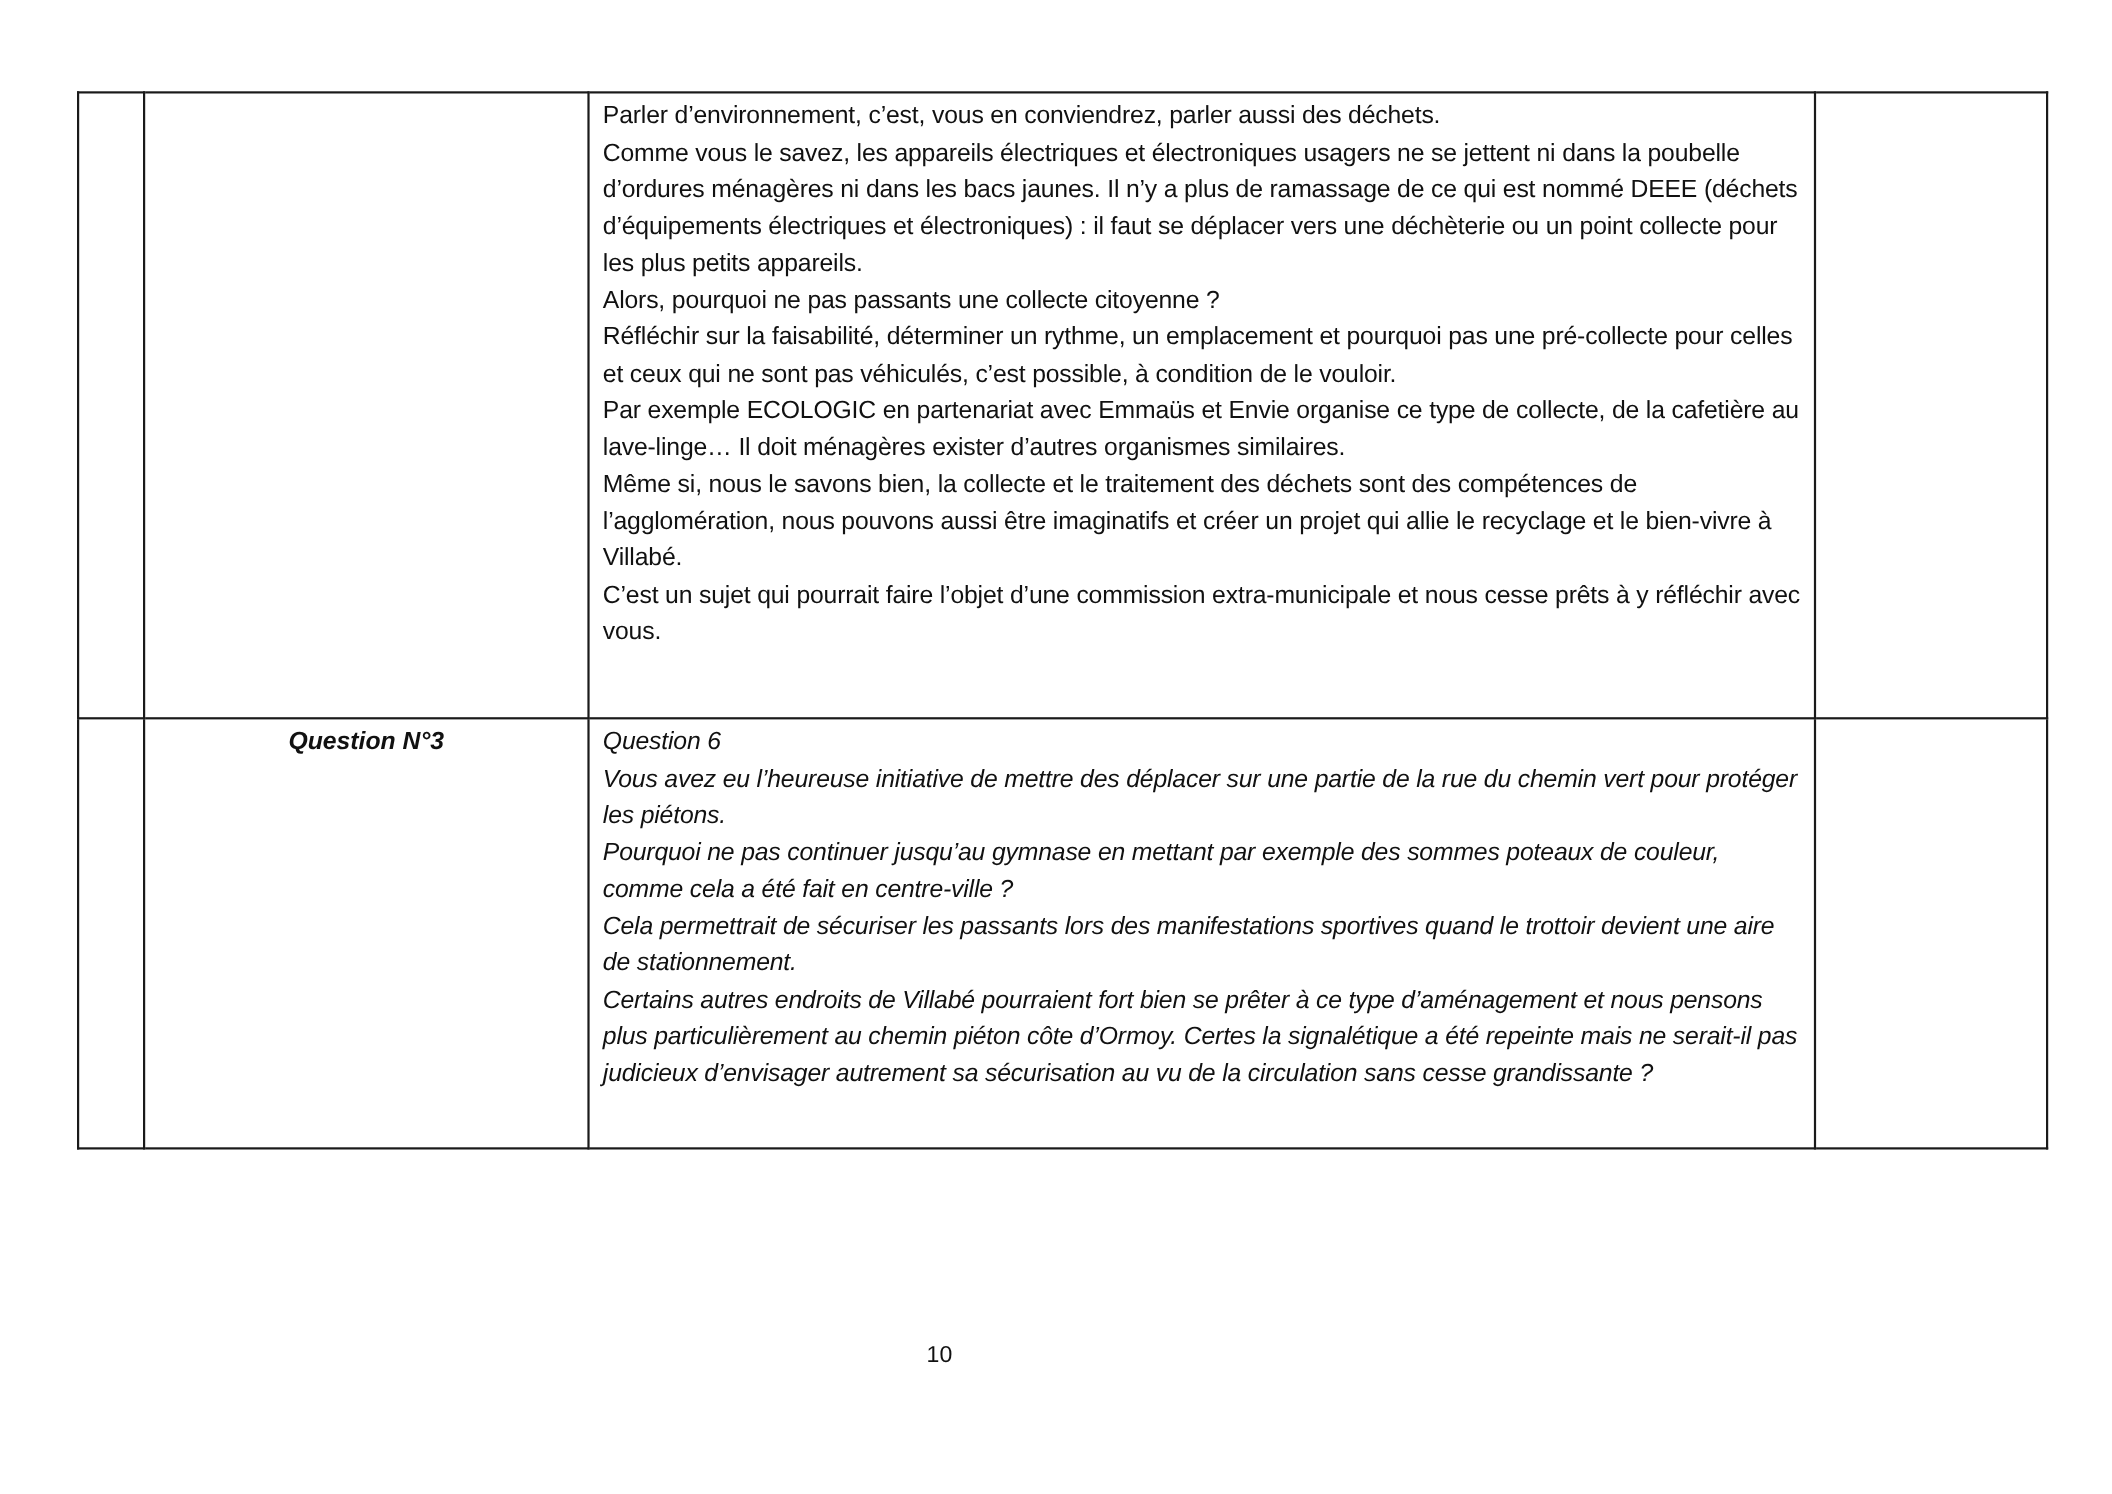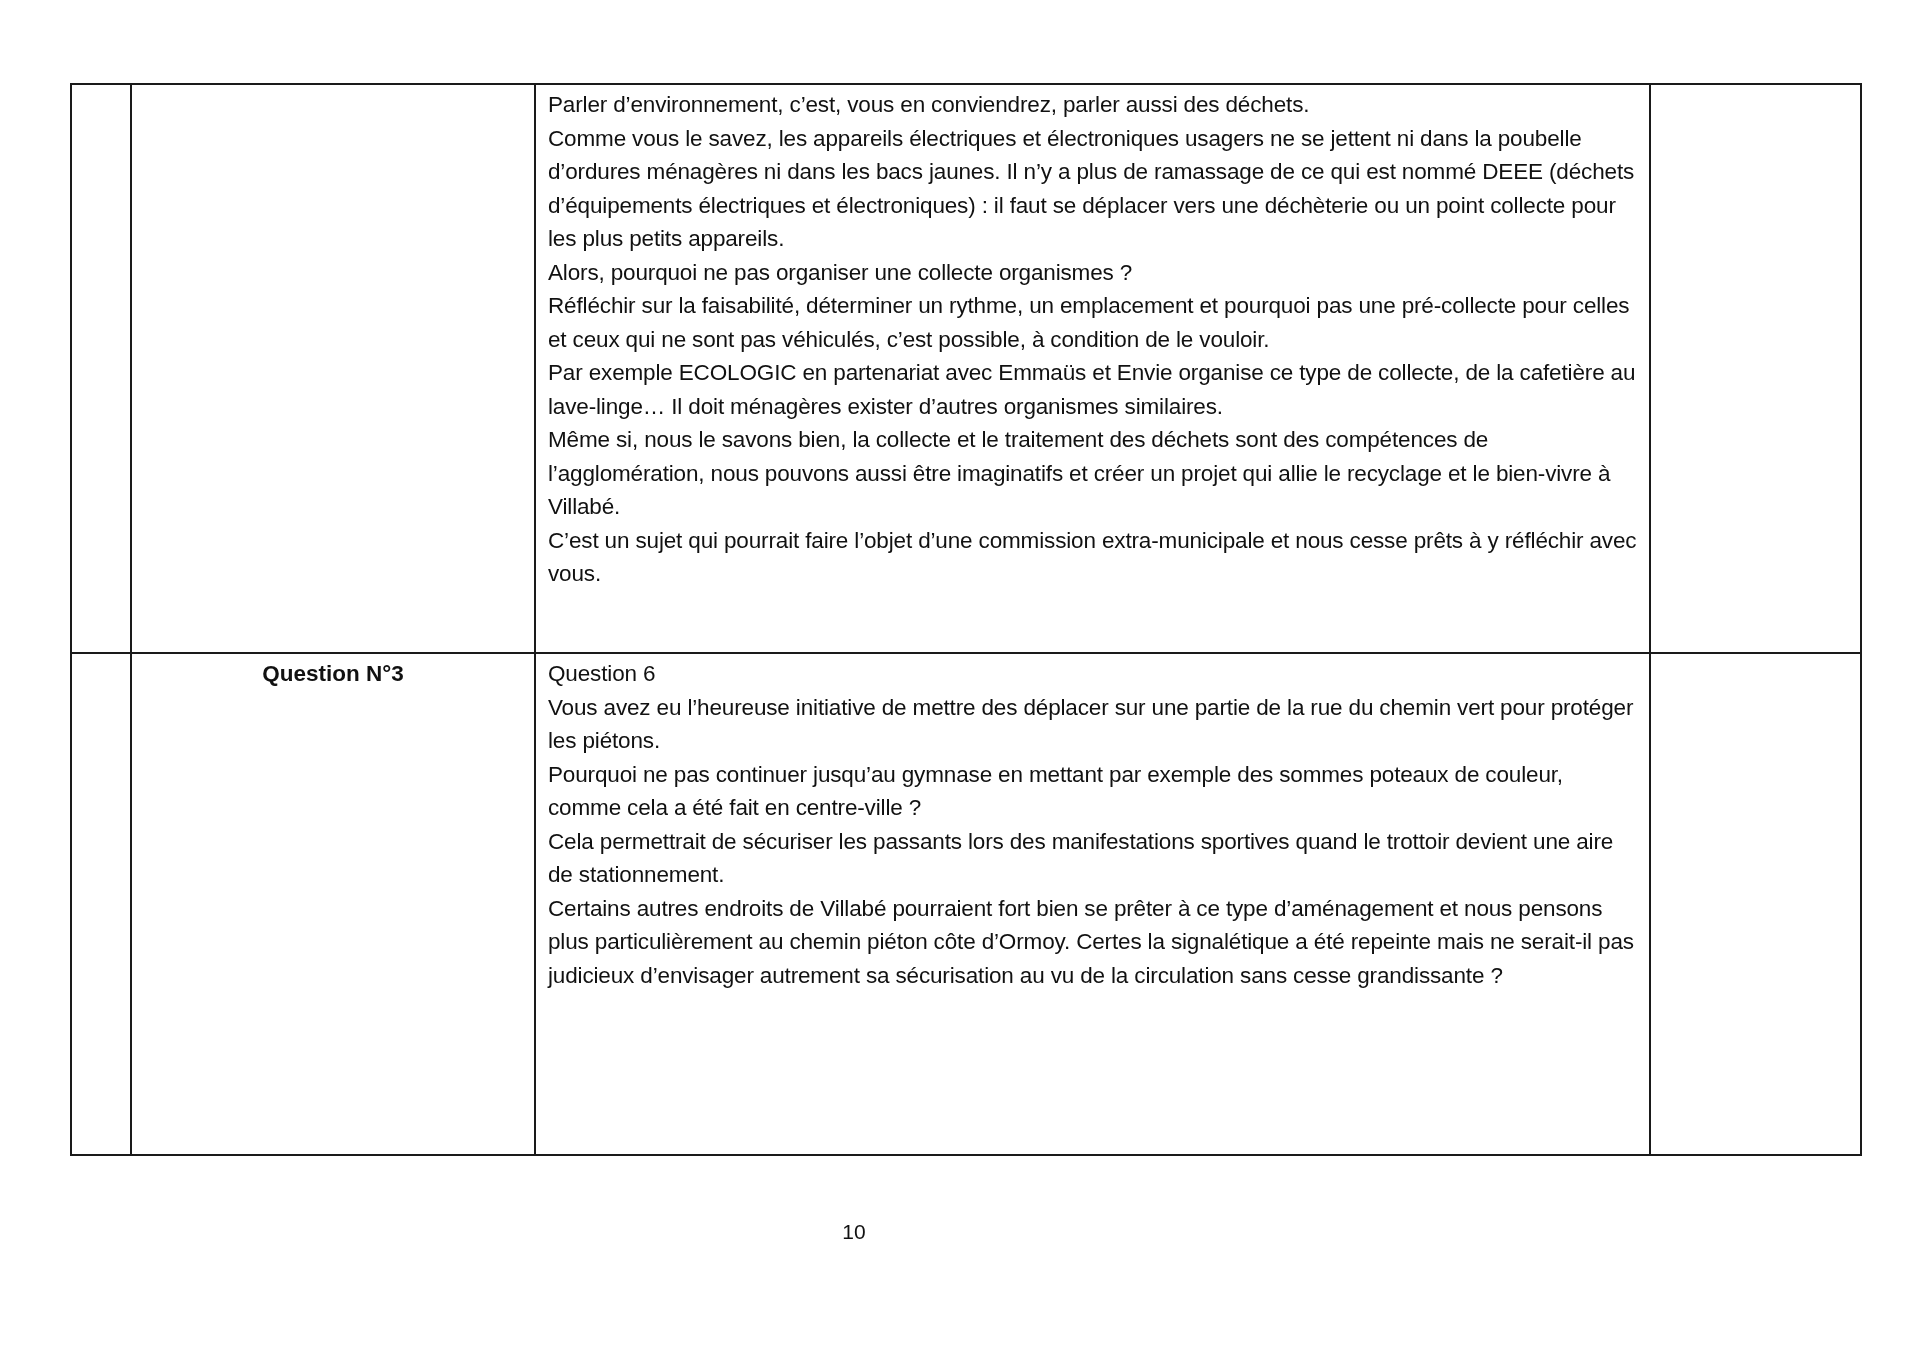--- a/index.html
+++ b/index.html
@@ -27,21 +27,21 @@
     .page-table td {
       border: 2px solid #1a1a1a;
       vertical-align: top;
       padding: 0;
     }
     .col-a { width: 60px; }
     .col-b { width: 404px; }
     .col-c { width: 1115px; }
     .col-d { width: 211px; }
     .row-1 { height: 569px; }
-    .row-2 { height: 502px; }
+    .row-2 { height: 391px; font-style: italic; }
     .body-text {
       font-size: 22.5px;
       line-height: 33.5px;
       padding: 3px 12px 0 12px;
       letter-spacing: -0.15px;
     }
     .body-text p {
       margin: 0;
     }
     .question-label {
@@ -76,21 +76,21 @@
       <td>
         <span></span>
       </td>
       <td>
         <div class="question-label"></div>
       </td>
       <td>
         <div class="body-text">
           <p>Parler d’environnement, c’est, vous en conviendrez, parler aussi des déchets.</p>
           <p>Comme vous le savez, les appareils électriques et électroniques usagers ne se jettent ni dans la poubelle d’ordures ménagères ni dans les bacs jaunes. Il n’y a plus de ramassage de ce qui est nommé DEEE (déchets d’équipements électriques et électroniques) : il faut se déplacer vers une déchèterie ou un point collecte pour les plus petits appareils.</p>
-          <p>Alors, pourquoi ne pas organiser une collecte organismes ?</p>
+          <p>Alors, pourquoi ne pas passants une collecte citoyenne ?</p>
           <p>Réfléchir sur la faisabilité, déterminer un rythme, un emplacement et pourquoi pas une pré-collecte pour celles et ceux qui ne sont pas véhiculés, c’est possible, à condition de le vouloir.</p>
           <p>Par exemple ECOLOGIC en partenariat avec Emmaüs et Envie organise ce type de collecte, de la cafetière au lave-linge… Il doit ménagères exister d’autres organismes similaires.</p>
           <p>Même si, nous le savons bien, la collecte et le traitement des déchets sont des compétences de l’agglomération, nous pouvons aussi être imaginatifs et créer un projet qui allie le recyclage et le bien-vivre à Villabé.</p>
           <p>C’est un sujet qui pourrait faire l’objet d’une commission extra-municipale et nous cesse prêts à y réfléchir avec vous.</p>
         </div>
       </td>
       <td>
         <span></span>
       </td>
     </tr>

